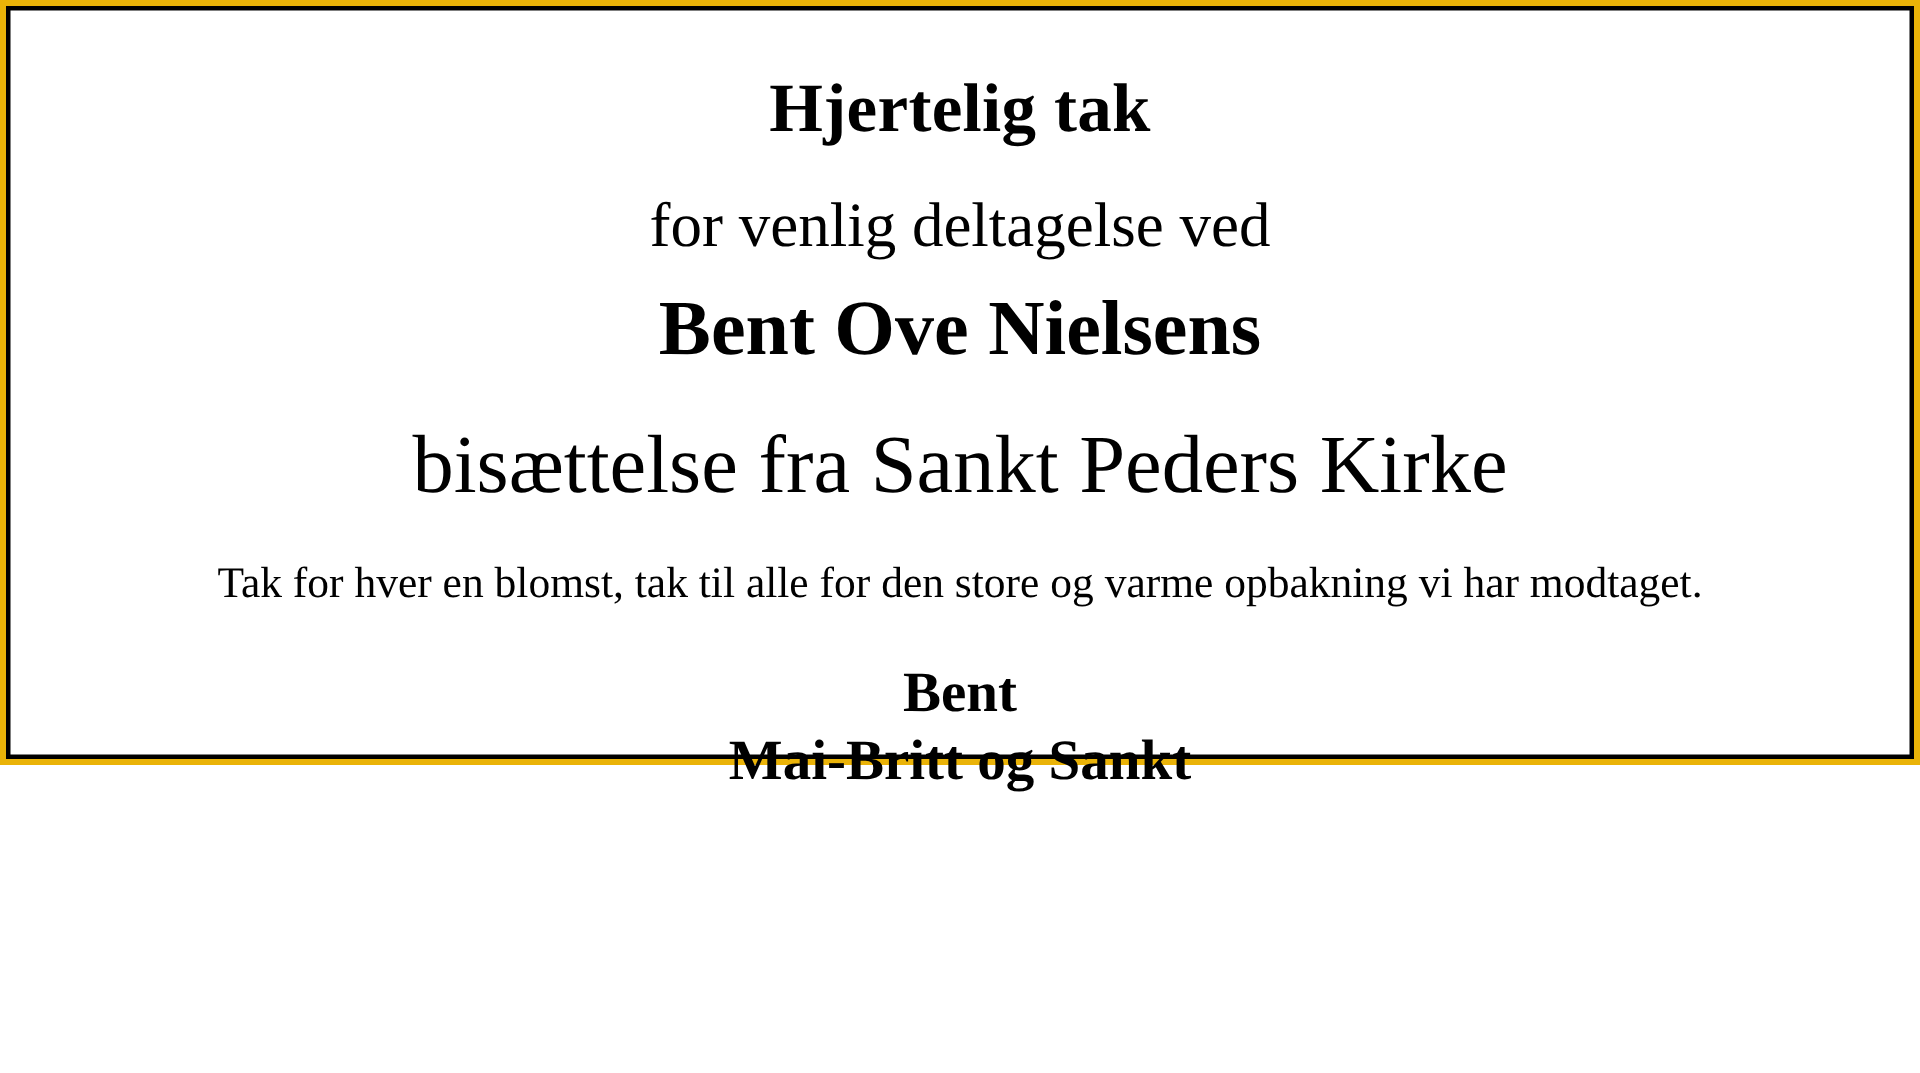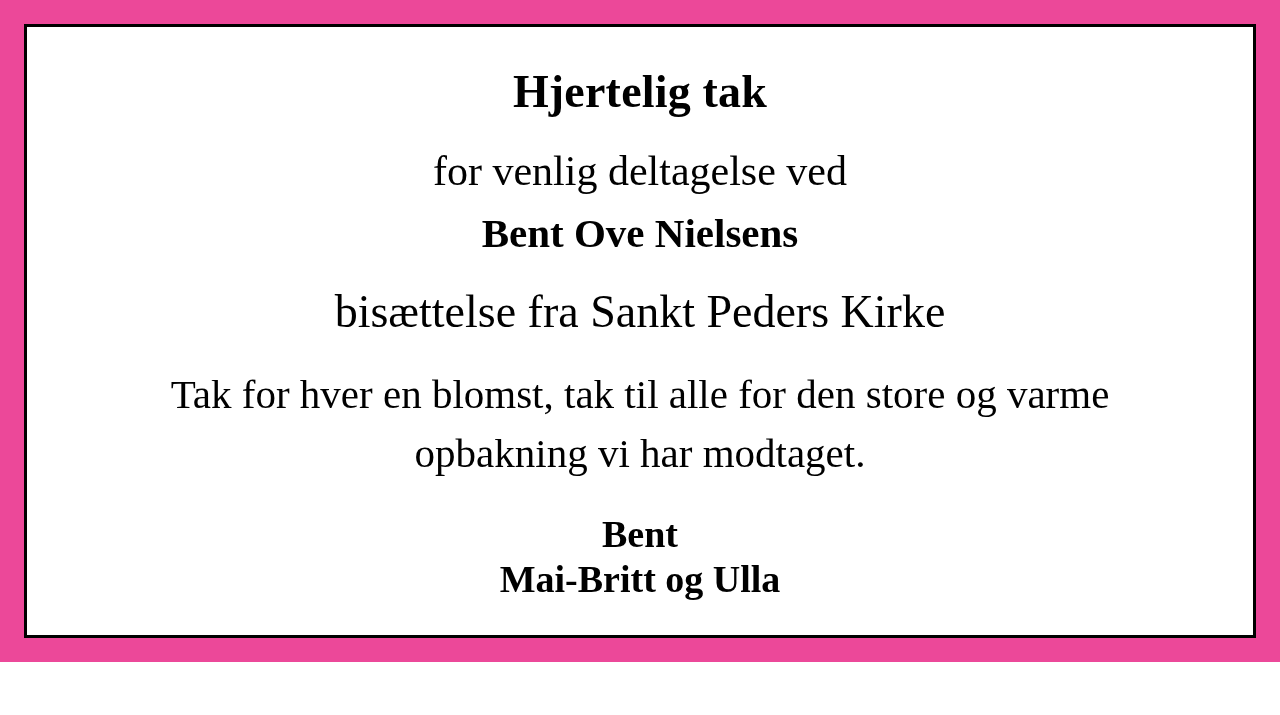--- a/index.html
+++ b/index.html
@@ -10,23 +10,23 @@
   body {
     width: 1280px;
     height: 715px;
     font-family: "Liberation Serif", serif;
     color: #000000;
     overflow: hidden;
   }
   .notice-outer {
     box-sizing: border-box;
     width: 1280px;
-    height: 662px;
-    padding: 24px;
-    background: #ec4899;
+    height: 510px;
+    padding: 4px;
+    background: #eab308;
   }
   .notice-frame {
     box-sizing: border-box;
     width: 100%;
     height: 100%;
     border: 3px solid #000000;
     background: #ffffff;
     display: flex;
     flex-direction: column;
     align-items: center;
@@ -43,31 +43,31 @@
     font-weight: bold;
     letter-spacing: 0.2px;
     margin-bottom: 28px;
   }
   .subline {
     font-size: 42px;
     font-weight: normal;
     margin-bottom: 12px;
   }
   .name {
-    font-size: 41px;
+    font-size: 52px;
     font-weight: bold;
     margin-bottom: 28px;
   }
   .place {
-    font-size: 46px;
+    font-size: 55px;
     font-weight: normal;
     margin-bottom: 26px;
   }
   .body-text {
-    font-size: 41px;
+    font-size: 29px;
     font-weight: normal;
     line-height: 1.42;
     max-width: 1120px;
     margin-bottom: 30px;
   }
   .signature {
     font-size: 38px;
     font-weight: bold;
     line-height: 1.45;
   }
@@ -83,17 +83,17 @@
     <div class="line subline">for venlig deltagelse ved</div>
 
     <div class="line name">Bent Ove Nielsens</div>
 
     <div class="line place">bisættelse fra Sankt Peders Kirke</div>
 
     <div class="line body-text">Tak for hver en blomst, tak til alle for den store og varme opbakning vi har modtaget.</div>
 
     <div class="signature">
       <div class="line">Bent</div>
-      <div class="line">Mai-Britt og Ulla</div>
+      <div class="line">Mai-Britt og Sankt</div>
     </div>
 
   </div>
 </div>
 
 </body></html>

